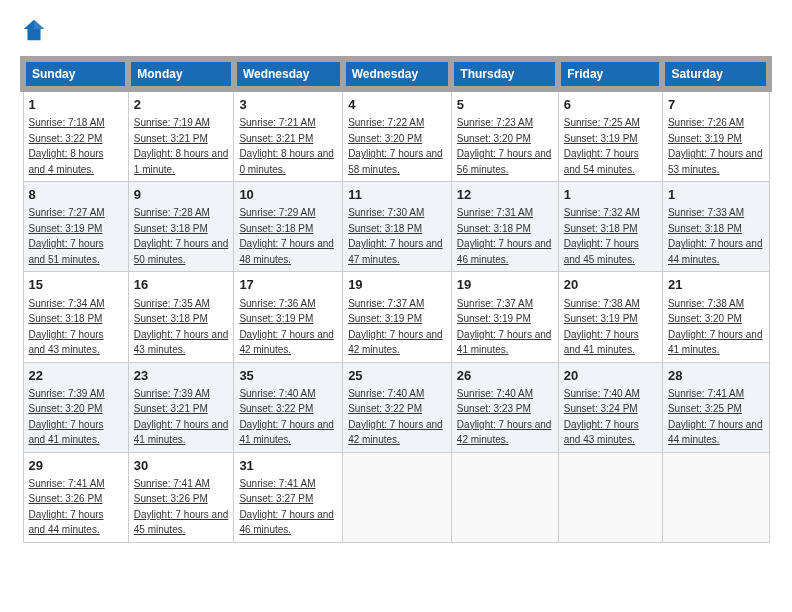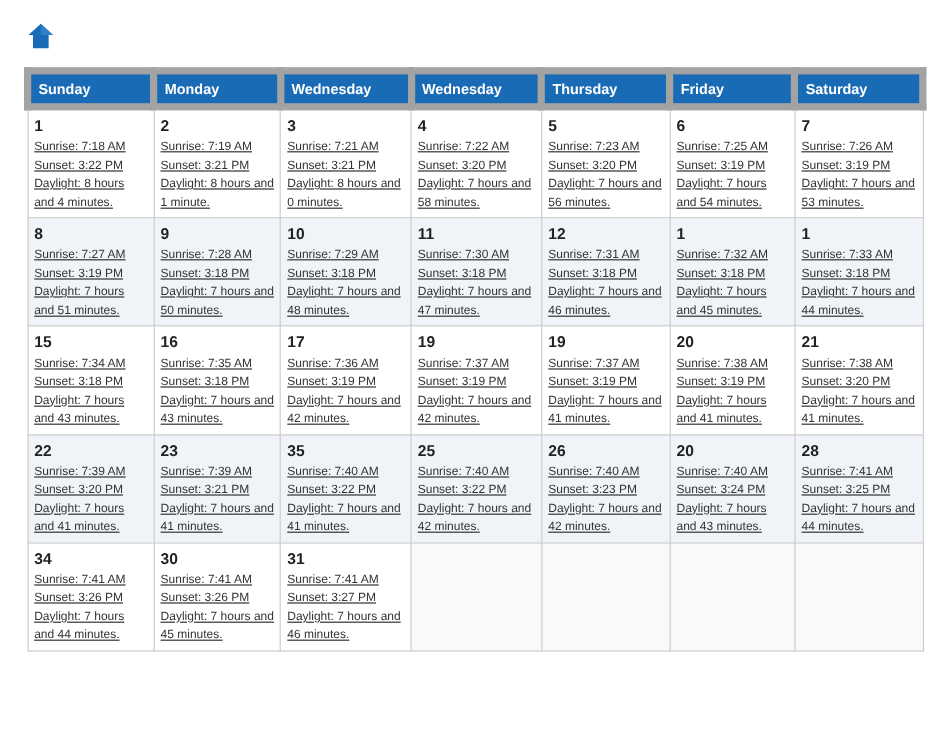--- a/index.html
+++ b/index.html
@@ -158,21 +158,21 @@
         <tr>
           <td><span class="day-number">22</span><span class="day-info">Sunrise: 7:39 AM<br>Sunset: 3:20 PM<br>Daylight: 7 hours and 41 minutes.</span></td>
           <td><span class="day-number">23</span><span class="day-info">Sunrise: 7:39 AM<br>Sunset: 3:21 PM<br>Daylight: 7 hours and 41 minutes.</span></td>
           <td><span class="day-number">35</span><span class="day-info">Sunrise: 7:40 AM<br>Sunset: 3:22 PM<br>Daylight: 7 hours and 41 minutes.</span></td>
           <td><span class="day-number">25</span><span class="day-info">Sunrise: 7:40 AM<br>Sunset: 3:22 PM<br>Daylight: 7 hours and 42 minutes.</span></td>
           <td><span class="day-number">26</span><span class="day-info">Sunrise: 7:40 AM<br>Sunset: 3:23 PM<br>Daylight: 7 hours and 42 minutes.</span></td>
           <td><span class="day-number">20</span><span class="day-info">Sunrise: 7:40 AM<br>Sunset: 3:24 PM<br>Daylight: 7 hours and 43 minutes.</span></td>
           <td><span class="day-number">28</span><span class="day-info">Sunrise: 7:41 AM<br>Sunset: 3:25 PM<br>Daylight: 7 hours and 44 minutes.</span></td>
         </tr>
         <tr>
-          <td><span class="day-number">34</span><span class="day-info">Sunrise: 7:41 AM<br>Sunset: 3:26 PM<br>Daylight: 7 hours and 44 minutes.</span></td>
+          <td><span class="day-number">29</span><span class="day-info">Sunrise: 7:41 AM<br>Sunset: 3:26 PM<br>Daylight: 7 hours and 44 minutes.</span></td>
           <td><span class="day-number">30</span><span class="day-info">Sunrise: 7:41 AM<br>Sunset: 3:26 PM<br>Daylight: 7 hours and 45 minutes.</span></td>
           <td><span class="day-number">31</span><span class="day-info">Sunrise: 7:41 AM<br>Sunset: 3:27 PM<br>Daylight: 7 hours and 46 minutes.</span></td>
           <td class="empty-cell"></td>
           <td class="empty-cell"></td>
           <td class="empty-cell"></td>
           <td class="empty-cell"></td>
         </tr>
       </tbody>
   </table>
 </div>

